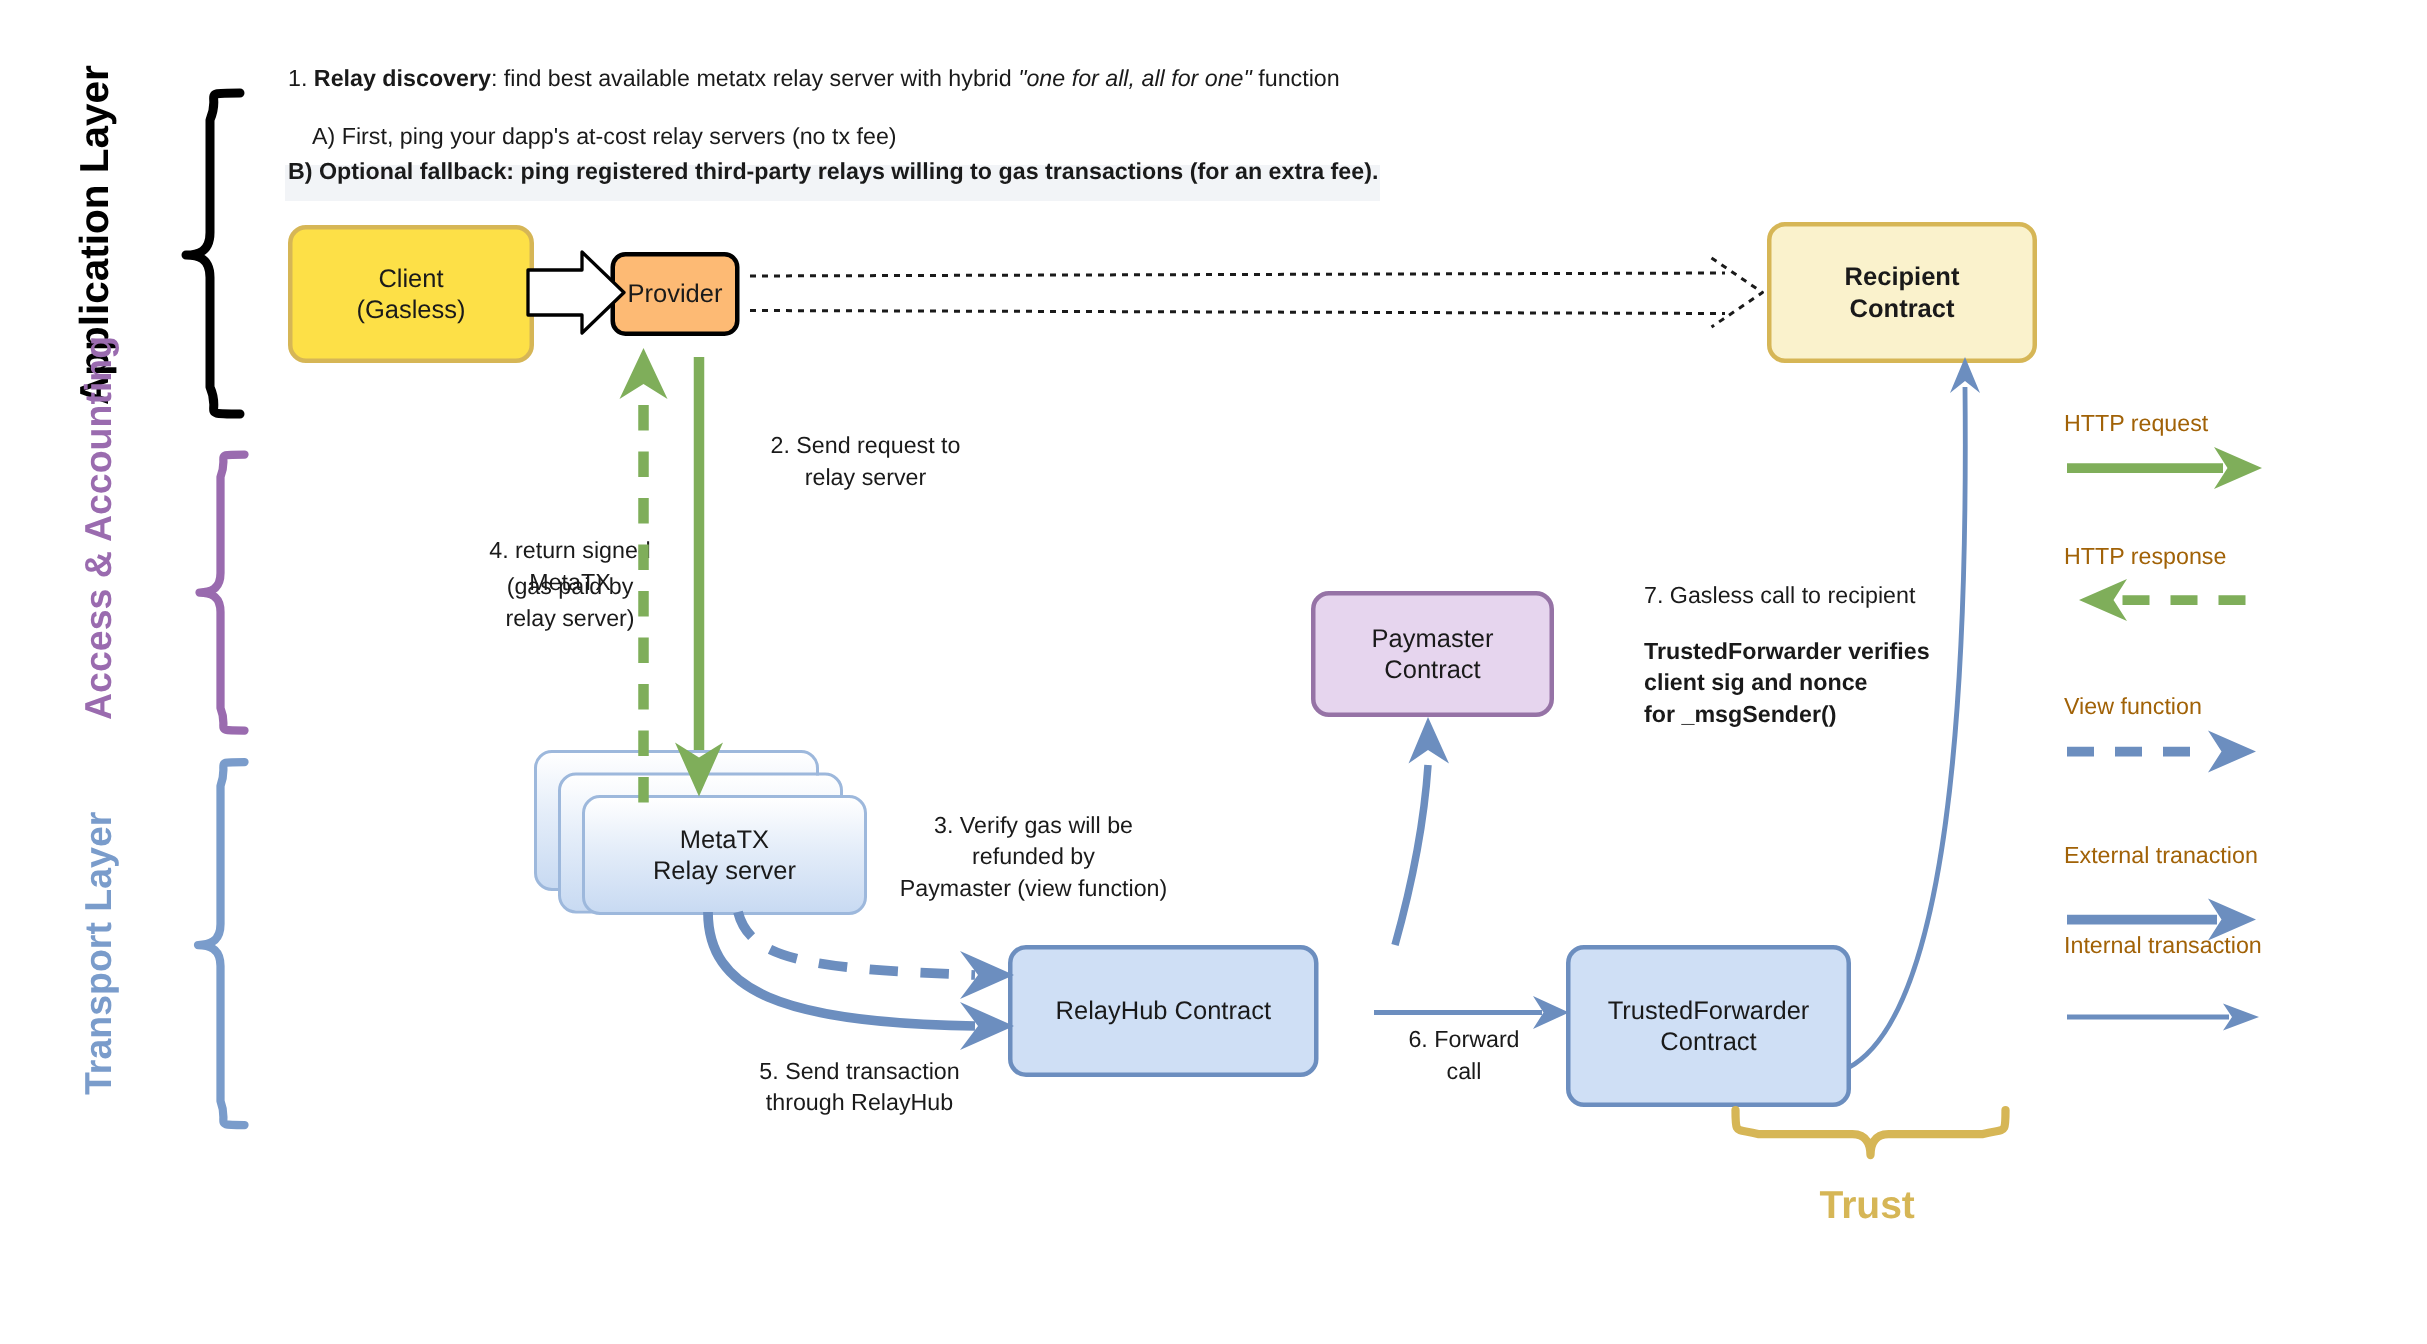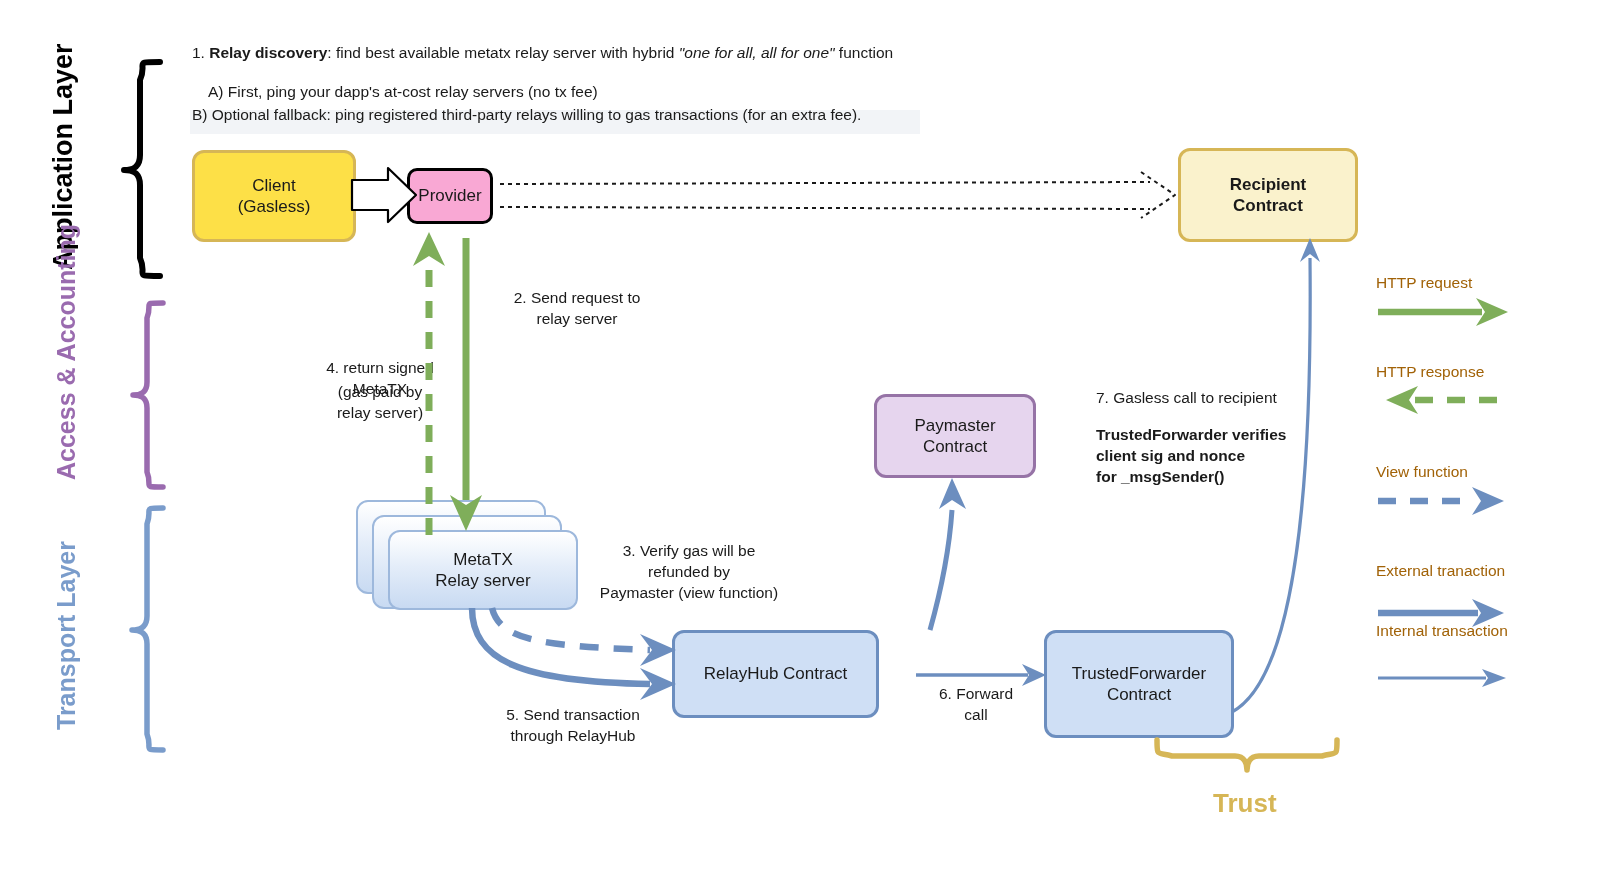--- a/index.html
+++ b/index.html
@@ -54,21 +54,21 @@
     color: #1a1a1a;
   }
   .box-client {
     border: 3px solid #D6B656;
     border-radius: 12px;
     background: #fde047;
   }
   .box-provider {
     border: 3px solid #000000;
     border-radius: 10px;
-    background: #f9a8d4;
+    background: #fdba74;
   }
   .box-recipient {
     border: 3px solid #D6B656;
     border-radius: 12px;
     background: #FAF2CC;
     font-weight: bold;
   }
   .box-paymaster {
     border: 3px solid #9673A6;
     border-radius: 12px;
@@ -126,21 +126,21 @@
 </head>
 <body>
 
 <div id="stage">
 
   <div class="header-band" style="left:190px; top:110px; width:730px; height:24px;"></div>
 
   <div class="note note-left" style="left:192px; top:43px; width:820px;"><span>1. </span><b>Relay discovery</b><span>: find best available metatx relay server with hybrid </span><i>"one for all, all for one"</i><span> function</span></div>
 
   <div class="note note-left" style="left:208px; top:82px; width:820px;">A) First, ping your dapp's at-cost relay servers (no tx fee)</div>
-  <div class="note note-left" style="left:192px; top:105px; width:820px;">B) Optional fallback: ping registered third-party relays willing to gas transactions (for an extra fee).</div>
+  <div class="note note-left" style="left:192px; top:105px; width:820px;font-weight:bold;">B) Optional fallback: ping registered third-party relays willing to gas transactions (for an extra fee).</div>
 
   <svg class="svg-bottom" width="1618" height="896" viewBox="0 0 1618 896">
     <defs>
       <marker id="grn-head" markerWidth="9" markerHeight="9" refX="3.2" refY="4.5" orient="auto">
         <path d="M0,0 L8.5,4.5 L0,9 L2,4.5 Z" fill="#7FAE5A"></path>
       </marker>
       <marker id="blu-head" markerWidth="9" markerHeight="9" refX="3.2" refY="4.5" orient="auto">
         <path d="M0,0 L8.5,4.5 L0,9 L2,4.5 Z" fill="#6C8EBF"></path>
       </marker>
       <marker id="blu-head-sm" markerWidth="10" markerHeight="10" refX="4" refY="5" orient="auto">

